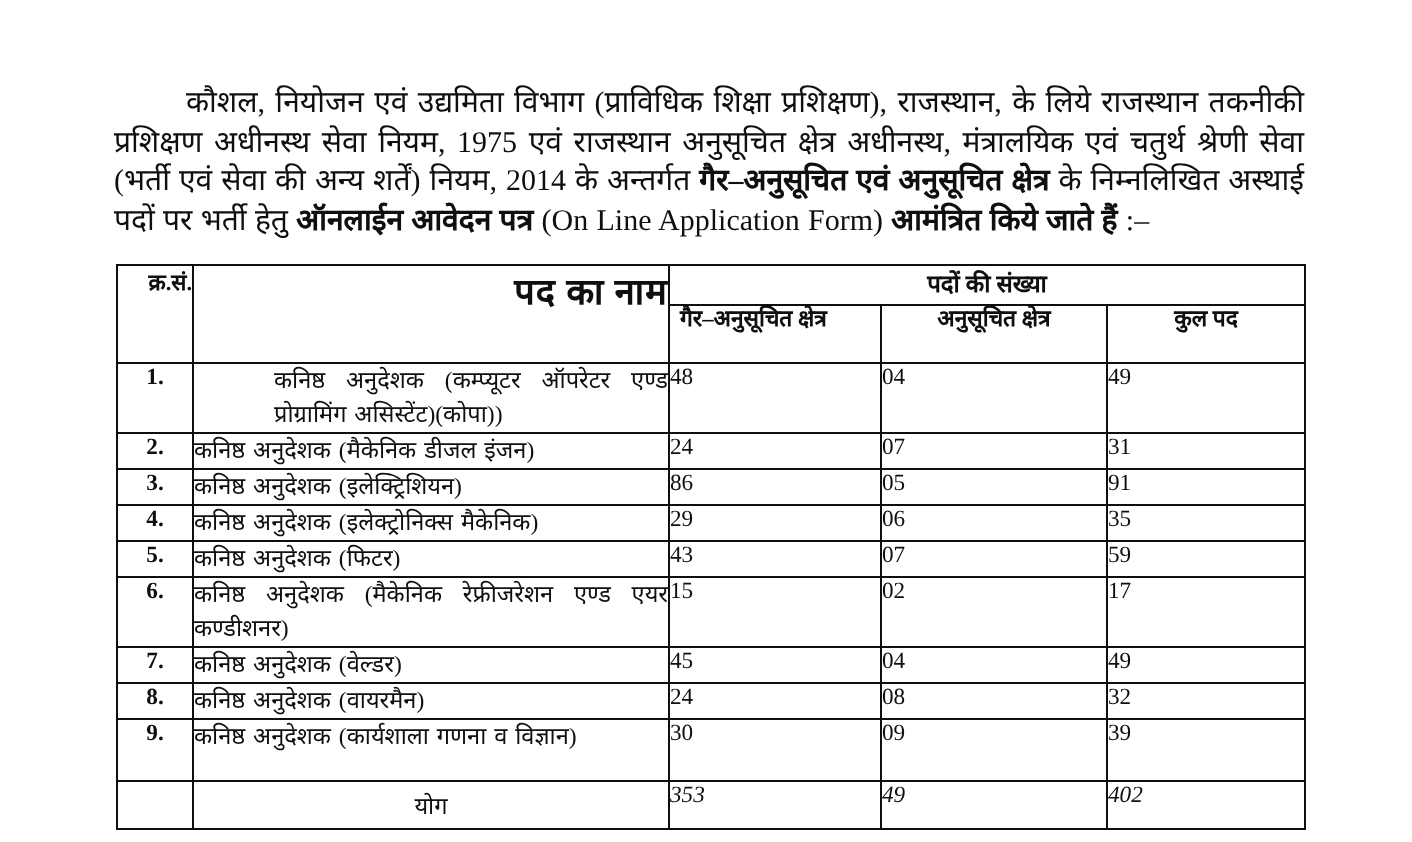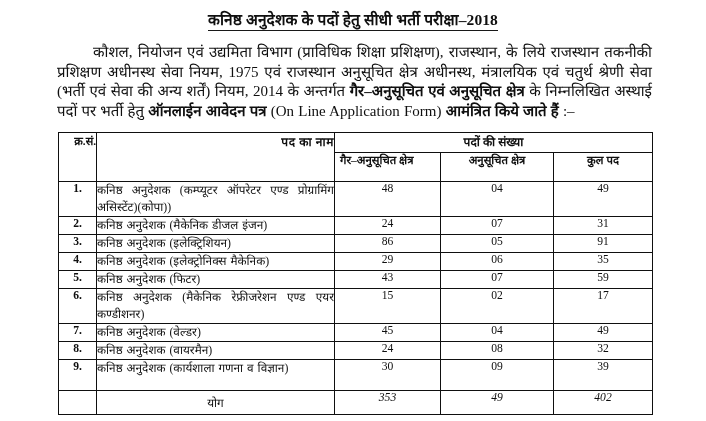--- a/index.html
+++ b/index.html
@@ -93,21 +93,21 @@
   col.c-non  { width: 106px; }
   col.c-sch  { width: 113px; }
   col.c-tot  { width: 99px; }
 
   th.h-sn, th.h-name {
     text-align: right;
     font-weight: bold;
     vertical-align: middle;
   }
   th.h-sn  { font-size: 11.2px; }
-  th.h-name{ font-size: 12px; letter-spacing: 0.6px; margin-top: 36px; }
+  th.h-name{ font-size: 18px; letter-spacing: 0.6px; margin-top: 36px; }
 
   th.h-group {
     text-align: center;
     font-weight: bold;
     font-size: 12px;
     height: 19px;
     line-height: 19px;
   }
   th.h-sub {
     text-align: center;
@@ -135,21 +135,21 @@
     text-align-last: left;
     font-size: 11.8px;
     padding: 3px 5px 3px 7px;
     line-height: 17px;
     word-spacing: 1px;
   }
   td.name.two-line {
     text-align-last: left;
   }
   td.num {
-    text-align: center;
+    text-align: left;
     font-size: 11.6px;
     padding-top: 3px;
     padding-bottom: 3px;
     font-family: "Liberation Serif", "DejaVu Serif", serif;
     margin-top: 43px;
   }
   tr.total td.tot-label {
     text-align: center;
     font-size: 11.8px;
     padding: 3px 5px;
@@ -163,23 +163,20 @@
   
   .page {
     filter: contrast(1.02);
   }
 </style>
 </head>
 <body>
 
 <div class="page">
 
-  <div class="doc-title">
-    <span class="u">कनिष्ठ अनुदेशक के पदों हेतु सीधी भर्ती परीक्षा–2018</span>
-  </div>
 
   <div class="intro">
     <span class="ind"></span><span>कौशल, नियोजन एवं उद्यमिता विभाग (प्राविधिक शिक्षा प्रशिक्षण), राजस्थान, के लिये राजस्थान तकनीकी प्रशिक्षण अधीनस्थ सेवा नियम, 1975 एवं राजस्थान अनुसूचित क्षेत्र अधीनस्थ, मंत्रालयिक एवं चतुर्थ श्रेणी सेवा (भर्ती एवं सेवा की अन्य शर्तें) नियम, 2014 के अन्तर्गत </span><b>गैर–अनुसूचित एवं अनुसूचित क्षेत्र</b><span> के निम्नलिखित अस्थाई पदों पर भर्ती हेतु </span><b>ऑनलाईन आवेदन पत्र</b><span class="latin"> (On Line Application Form) </span><b>आमंत्रित किये जाते हैं</b><span> :–</span>
   </div>
 
   <div class="tbl-wrap">
     <table class="posts">
       <colgroup>
         <col class="c-sn">
         <col class="c-name">
@@ -195,21 +192,21 @@
         </tr>
         <tr>
           <th class="h-sub left-al">गैर–अनुसूचित क्षेत्र</th>
           <th class="h-sub">अनुसूचित क्षेत्र</th>
           <th class="h-sub">कुल पद</th>
         </tr>
       </thead>
       <tbody id="tbody">
           <tr>
             <td class="sn">1.</td>
-            <td class="name two-line" style="height: 30px;">कनिष्ठ अनुदेशक (कम्प्यूटर ऑपरेटर एण्ड प्रोग्रामिंग असिस्टेंट)(कोपा))</td>
+            <td class="name two-line" style="height: 30px; padding-left: 40px;">कनिष्ठ अनुदेशक (कम्प्यूटर ऑपरेटर एण्ड प्रोग्रामिंग असिस्टेंट)(कोपा))</td>
             <td class="num">48</td>
             <td class="num">04</td>
             <td class="num">49</td>
           </tr>
           <tr>
             <td class="sn">2.</td>
             <td class="name">कनिष्ठ अनुदेशक (मैकेनिक डीजल इंजन)</td>
             <td class="num">24</td>
             <td class="num">07</td>
             <td class="num">31</td>

